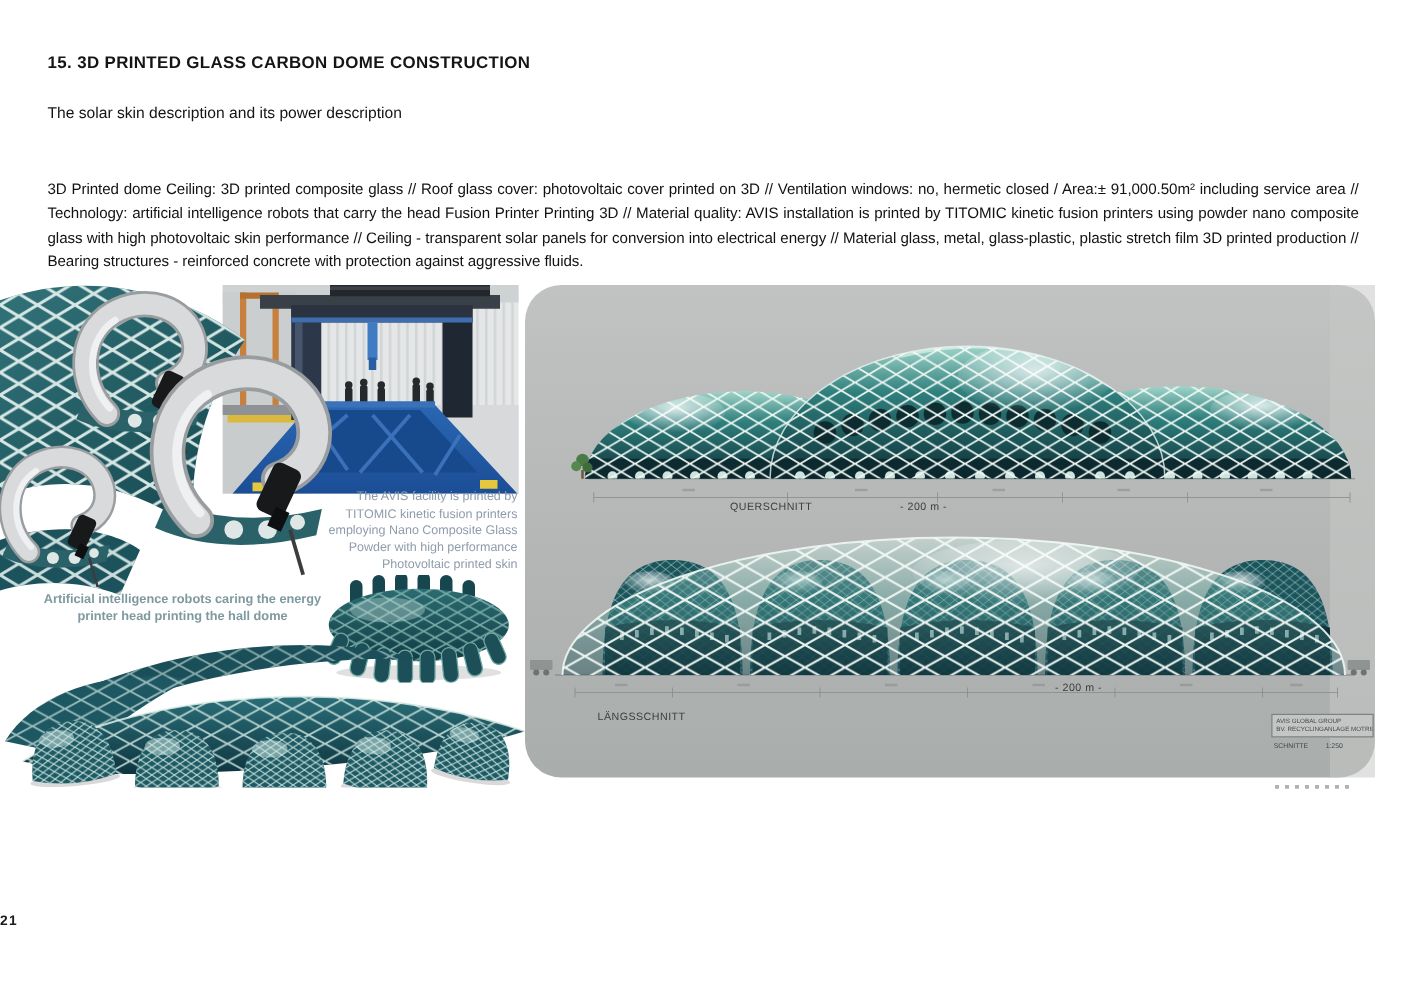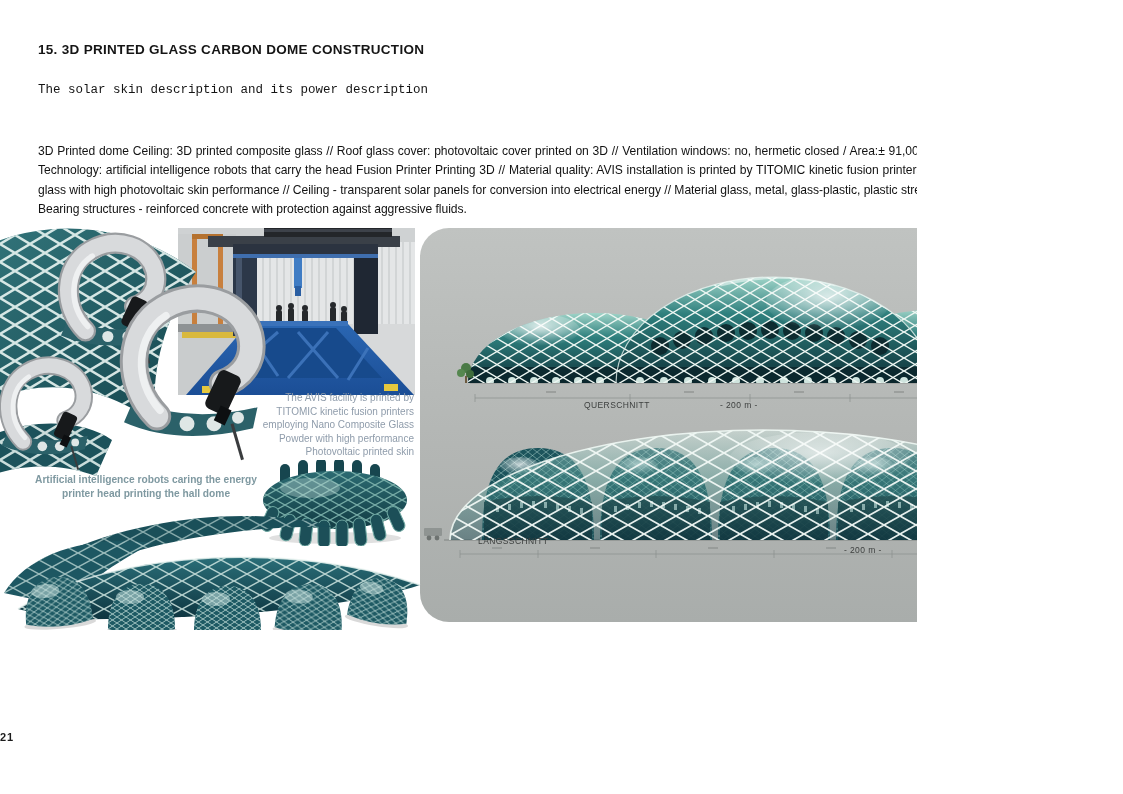--- a/index.html
+++ b/index.html
@@ -1,39 +1,39 @@
 <!DOCTYPE html>
 <html><head>
 <meta charset="utf-8">
 <style>
   html,body{margin:0;padding:0;background:#ffffff;}
-  .page{position:relative;width:917px;height:794px;background:#ffffff;overflow:hidden;
+  .page{position:relative;width:1123px;height:794px;background:#ffffff;overflow:hidden;
         font-family:"Liberation Sans",sans-serif;color:#111;}
   .title{position:absolute;left:38px;top:42px;font-size:13.5px;font-weight:bold;
          letter-spacing:.3px;color:#151515;}
-  .subtitle{position:absolute;left:38px;top:83px;font-size:12.5px;color:#141414;font-family:Liberation Mono, monospace;}
+  .subtitle{position:absolute;left:38px;top:83px;font-size:12.5px;color:#141414;}
   .bodytext{position:absolute;left:38px;top:142px;width:1049px;font-size:12.1px;
             line-height:19.3px;text-align:justify;color:#121212;letter-spacing:-.05px;}
   .photo{position:absolute;left:178px;top:228px;width:237px;height:167px;z-index:1;}
   .meshrobots{position:absolute;left:0;top:226px;width:292px;height:258px;z-index:3;}
   .caption-avis{position:absolute;left:248px;top:391px;width:166px;z-index:4;
       font-size:10px;line-height:13.5px;font-weight:normal;color:#8f9cab;text-align:right;}
   .knobmodel{position:absolute;left:258px;top:460px;width:154px;height:86px;z-index:2;}
   .caption-robots{position:absolute;left:30px;top:473px;width:232px;z-index:4;
       font-size:10.2px;line-height:14px;font-weight:bold;color:#7f99a1;text-align:center;}
   .shellrender{position:absolute;left:0;top:497px;width:428px;height:133px;z-index:2;}
   .panel{position:absolute;left:420px;top:228px;width:680px;height:394px;z-index:1;
          background:linear-gradient(180deg,#c0c3c1 0%,#b3b6b4 55%,#a9adab 100%);border-radius:29px;}
   .panel svg{position:absolute;left:0;top:0;}
   .panel-strip{position:absolute;right:0;top:0;width:36px;height:100%;
          background:#c6c9c7;opacity:.55;}
   .dlabel{position:absolute;font-size:8.5px;color:#3c3f3e;letter-spacing:.4px;}
   .lbl-q{left:164px;top:172px;}
   .lbl-s1{left:300px;top:172px;}
-  .lbl-l{left:58px;top:308px;}
+  .lbl-l{left:58px;top:340px;}
   .lbl-s2{left:424px;top:317px;}
   .titleblock{position:absolute;left:597px;top:343px;width:82px;color:#44484a;}
   .tb-box{border:1px solid #7d817f;background:#c3c6c4;padding:2px 3px;font-size:5px;
           line-height:1.3;white-space:nowrap;overflow:hidden;}
   .tb-row{margin-top:4px;font-size:5.5px;display:flex;gap:14px;padding-left:2px;}
   .tb-dashes{position:absolute;left:600px;top:400px;width:60px;height:3px;opacity:.45;
      background:repeating-linear-gradient(90deg,#555 0 3px,transparent 3px 8px);}
   .pagenum{position:absolute;left:0;top:731px;width:100%;text-align:left;
            font-size:11px;font-weight:bold;letter-spacing:1px;color:#1c1c1c;}
 </style>

